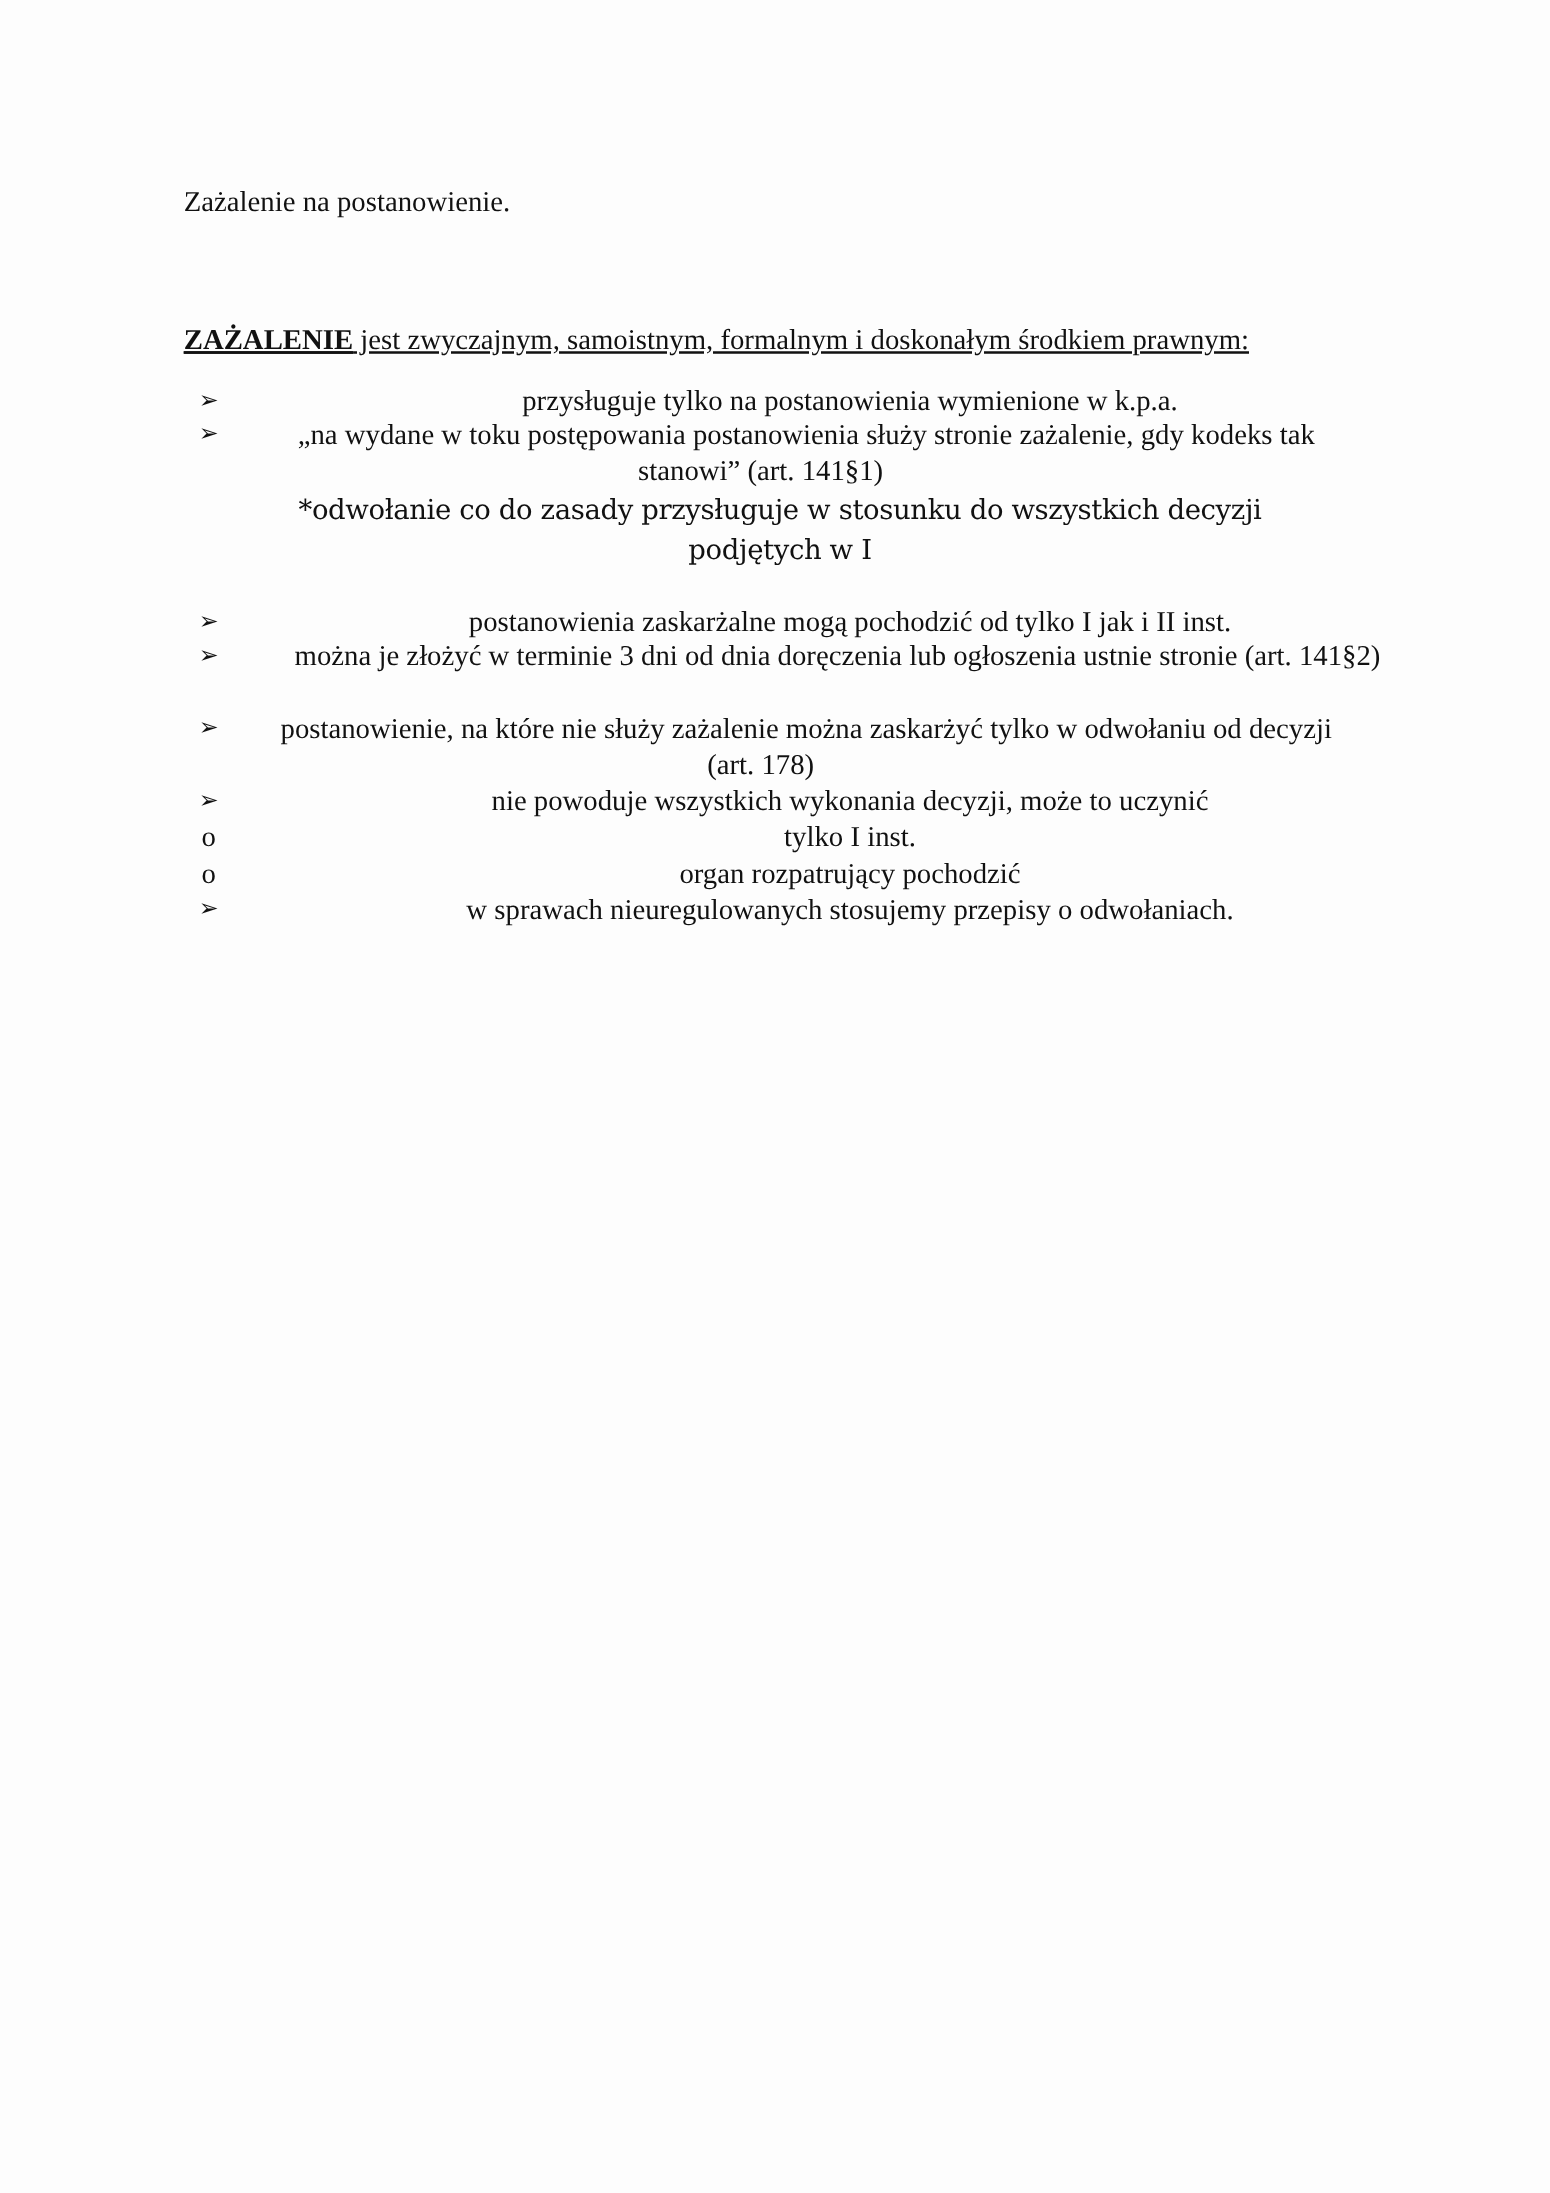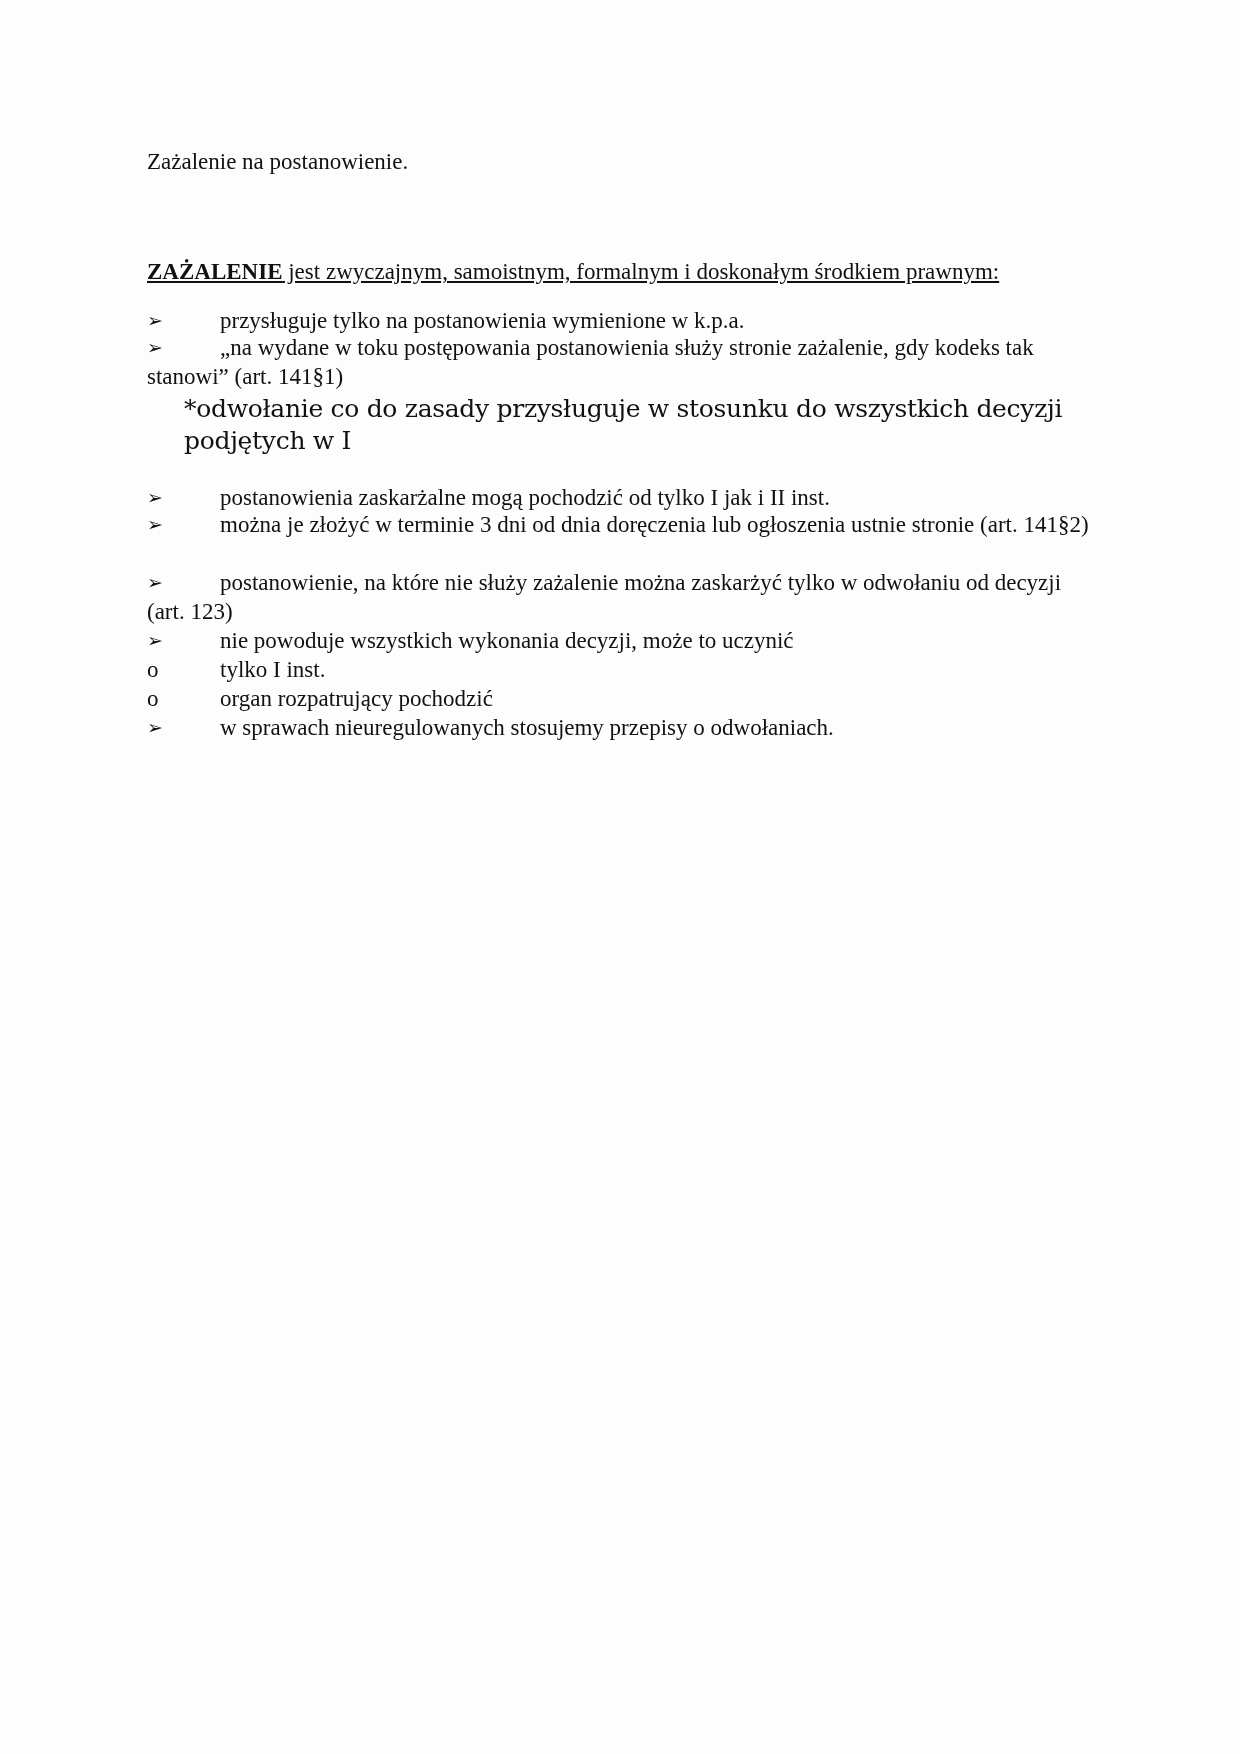--- a/index.html
+++ b/index.html
@@ -14,20 +14,21 @@
       overflow: hidden;
       font-family: "Liberation Serif", "DejaVu Serif", serif;
       color: #111;
       font-size: 23px;
     }
     .page {
       position: absolute;
       left: 0; top: 0;
       width: 1240px;
       height: 1754px;
+      text-align: center;
     }
     .line {
       position: absolute;
       left: 147px;
       white-space: nowrap;
       line-height: 28px;
     }
     .title {
       top: 148px;
     }
@@ -62,21 +63,21 @@
       display: block;
       text-indent: 73px;
       white-space: normal;
     }
     .note {
       position: absolute;
       left: 184px;
       width: 880px;
       line-height: 32px;
       font-family: "DejaVu Serif", serif;
-      font-size: 25px;
+      font-size: 22px;
       letter-spacing: -0.3px;
     }
     .note .inst {
       display: block;
     }
   </style>
 </head>
 <body>
 
 <div class="page">
@@ -103,21 +104,21 @@
   <div class="bullet-row" style="top:483px;">
     <span class="marker">➢</span>
     <span class="text">postanowienia zaskarżalne mogą pochodzić od tylko I jak i II inst.</span>
   </div>
   <div class="bullet-row" style="top:510px; right:120px;">
     <span class="marker">➢</span>
     <span class="text">można je złożyć w terminie 3 dni od dnia doręczenia lub ogłoszenia ustnie stronie (art. 141§2)</span>
   </div>
   <div class="bullet-row" style="top:568px; right:170px;">
     <span class="marker">➢</span>
-    <span class="text">postanowienie, na które nie służy zażalenie można zaskarżyć tylko w odwołaniu od decyzji (art. 123)</span>
+    <span class="text">postanowienie, na które nie służy zażalenie można zaskarżyć tylko w odwołaniu od decyzji (art. 178)</span>
   </div>
   <div class="bullet-row" style="top:626px;">
     <span class="marker">➢</span>
     <span class="text">nie powoduje wszystkich wykonania decyzji, może to uczynić</span>
   </div>
   <div class="bullet-row" style="top:655px;">
     <span class="marker circle">o</span>
     <span class="text">tylko I inst.</span>
   </div>
   <div class="bullet-row" style="top:684px;">

